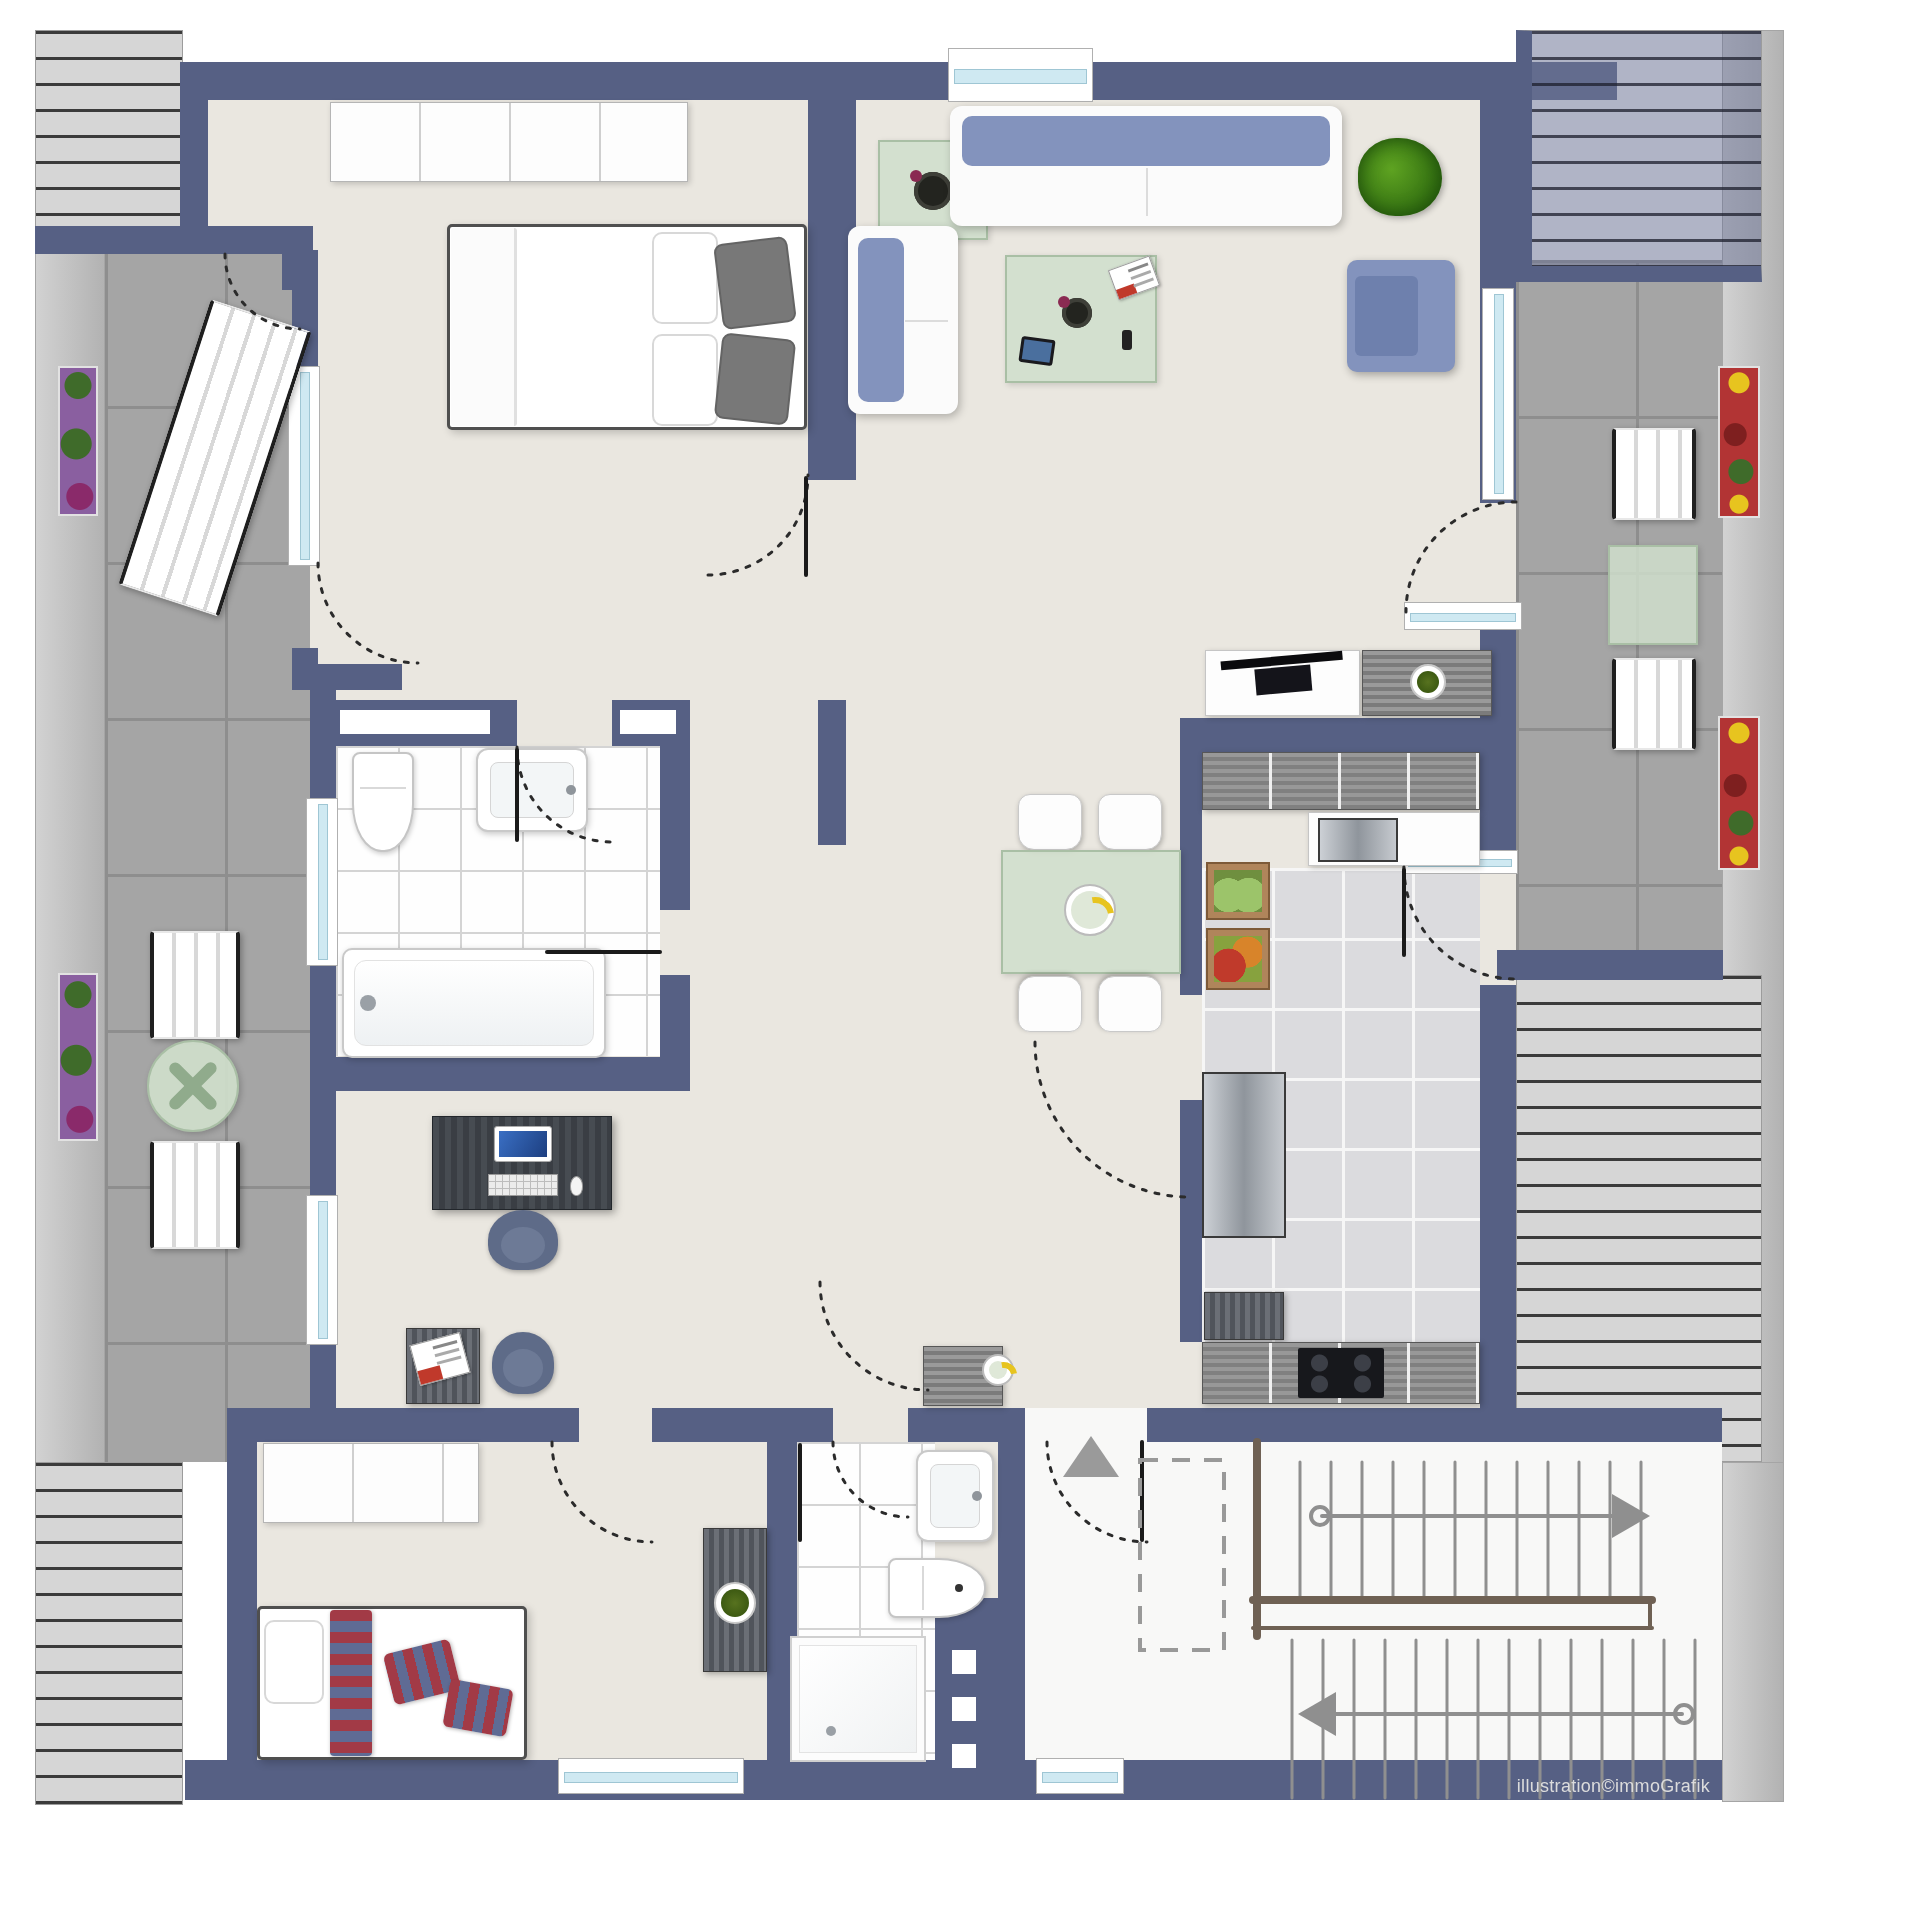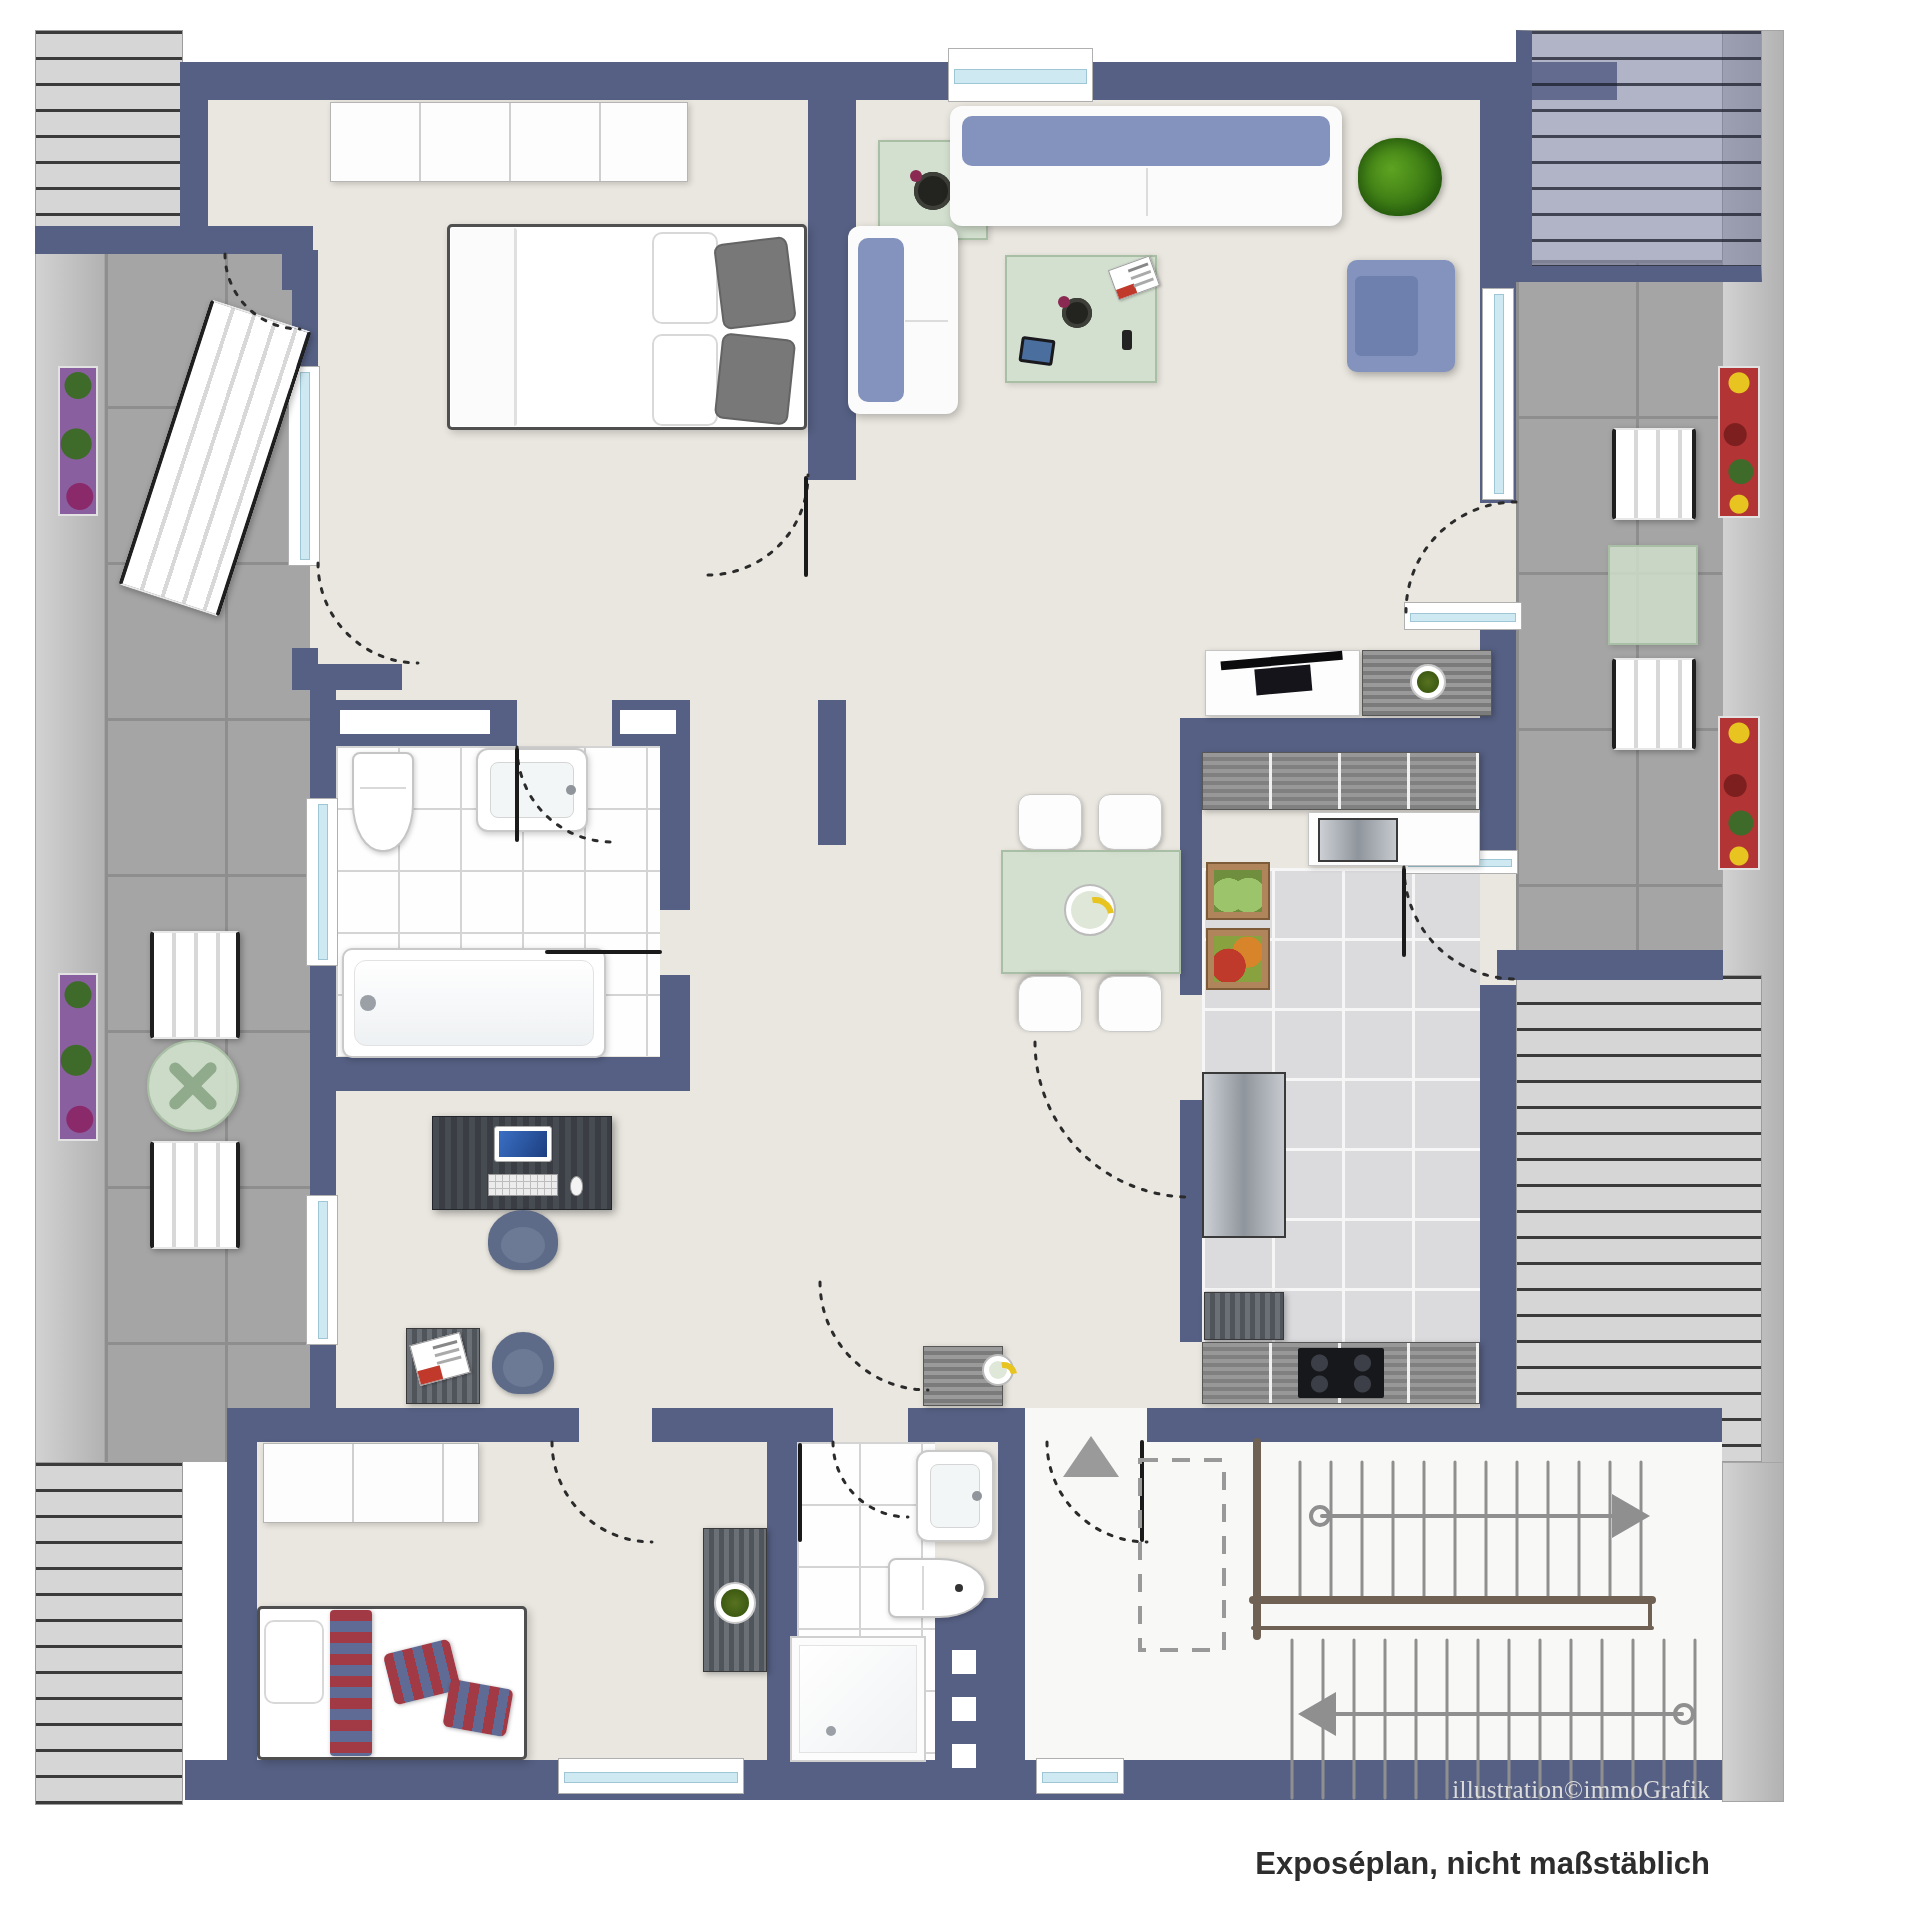--- a/index.html
+++ b/index.html
@@ -110,21 +110,21 @@
   .bowl::after{content:"";position:absolute;left:20%;top:22%;width:55%;height:55%;border:6px solid transparent;border-top:6px solid #e7c41f;border-radius:50%;transform:rotate(35deg);}
   .deco-dark{background:#23241f;border-radius:50%;box-shadow:inset 0 0 0 4px #3e3f38;}
   .deco-dark::before{content:"";position:absolute;left:-4px;top:-2px;width:12px;height:12px;background:#8a2a52;border-radius:50%;}
   .magazine{background:#fff;border:1px solid #999;box-shadow:1px 1px 3px rgba(0,0,0,.3);}
   .magazine::before{content:"";position:absolute;left:0;bottom:0;width:45%;height:34%;background:#c0392b;}
   .magazine::after{content:"";position:absolute;right:8%;top:15%;width:50%;height:3px;background:#888;box-shadow:0 8px 0 #aaa,0 16px 0 #aaa;}
   .tablet{background:#1a1a1e;border-radius:3px;}
   .tablet::before{content:"";position:absolute;inset:3px;background:#4a6f9e;}
   .phone{background:#222;border-radius:3px;}
   
-  .credit{color:#dcdcdc;font-size:25px;text-align:right;letter-spacing:.3px;font-family:Liberation Serif, serif;}
+  .credit{color:#dcdcdc;font-size:18px;text-align:right;letter-spacing:.3px;}
   .caption{color:#2d2d2d;font-size:31px;font-weight:600;text-align:right;}
   svg#vec{position:absolute;left:0;top:0;}
 </style>
 </head>
 <body>
 
 <div id="stage">
   <div id="scene" style="position:absolute;inset:0;">
       <div class="el eave" style="left: 35px; top: 30px; width: 70px; height: 1775px;"></div>
       <div class="el eave" style="left: 1722px; top: 30px; width: 62px; height: 1435px;"></div>
@@ -318,14 +318,13 @@
       <line x1="1322" y1="1516" x2="1612" y2="1516" stroke="#8f8f8f" stroke-width="4" stroke-linecap="round"></line>
       <circle cx="1320" cy="1516" r="9" fill="none" stroke="#8f8f8f" stroke-width="4"></circle>
       <polygon points="1612,1494 1650,1516 1612,1538" fill="#8f8f8f"></polygon>
       <line x1="1336" y1="1714" x2="1682" y2="1714" stroke="#8f8f8f" stroke-width="4" stroke-linecap="round"></line>
       <circle cx="1684" cy="1714" r="9" fill="none" stroke="#8f8f8f" stroke-width="4"></circle>
       <polygon points="1336,1692 1298,1714 1336,1736" fill="#8f8f8f"></polygon>
       <rect x="1140" y="1460" width="84" height="190" fill="none" stroke="#999" stroke-width="4" stroke-dasharray="18 14"></rect>
       <polygon points="1063,1477 1091,1436 1119,1477" fill="#9a9a9a"></polygon>
     </svg>
   <div class="el credit" style="left:1390px;top:1776px;width:320px;height:26px;">illustration©immoGrafik</div>
-  <div class="el caption" style="left:1230px;top:1846px;width:480px;height:42px;">Exposéplan, nicht maßstäblich</div>
 </div>
 
 </body></html>

